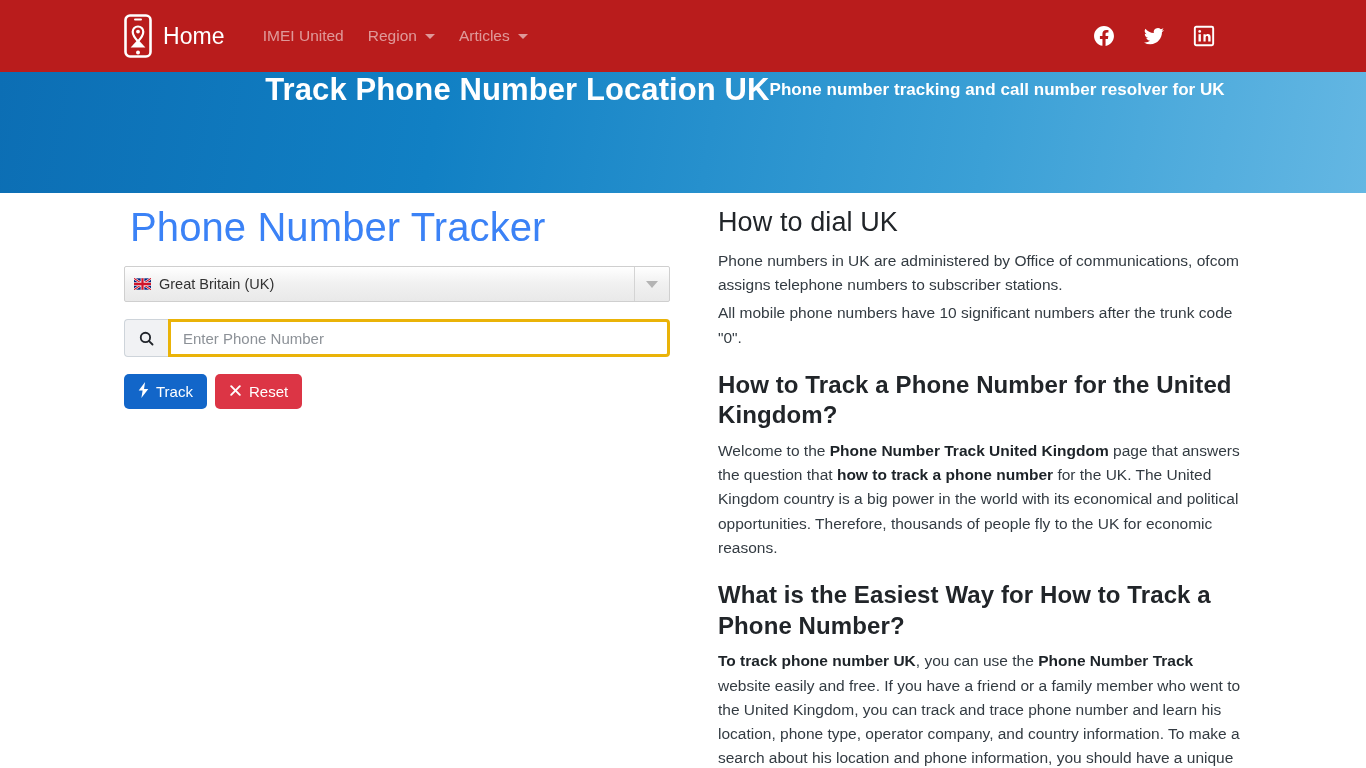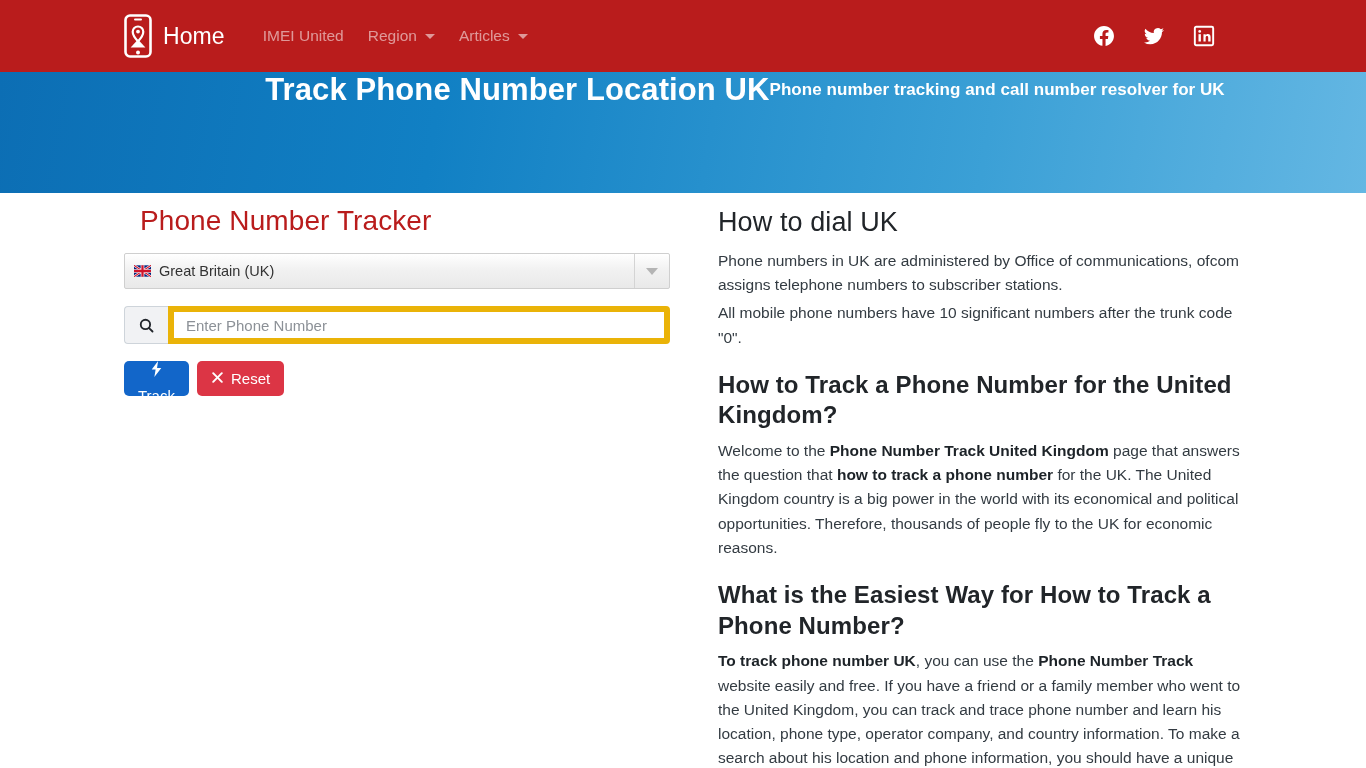--- a/index.html
+++ b/index.html
@@ -115,24 +115,24 @@
   
   .main {
     display: flex;
     padding: 0 124px;
     gap: 0;
   }
   .col-left { width: 570px; flex: 0 0 570px; padding-top: 12px; }
   .col-right { flex: 1; padding-top: 12px; padding-left: 24px; }
 
   .page-title {
-    font-size: 28px;
+    font-size: 40px;
     font-weight: 400;
-    color: #b91c1c;
-    margin: 0 0 16px 16px;
+    color: #3b82f6;
+    margin: 0 0 16px 6px;
     letter-spacing: .1px;
   }
 
   
   .country-select {
     position: relative;
     width: 546px;
     height: 36px;
     background: linear-gradient(to bottom, #ffffff 0%, #f1f1f1 48%, #e9e9e9 100%);
     border: 1px solid #cfcfcf;
@@ -178,21 +178,21 @@
     border: 1px solid #ced4da;
     border-right: none;
     border-radius: 4px 0 0 4px;
     display: flex;
     align-items: center;
     justify-content: center;
     color: #21252b;
   }
   .ig-input {
     flex: 1;
-    border: 6px solid #eab308;
+    border: 3px solid #eab308;
     border-radius: 0 4px 4px 0;
     padding: 0 12px;
     font-size: 15px;
     font-family: inherit;
     color: #0f766e;
     background: #fff;
     outline: none;
   }
   .ig-input::placeholder { color: #8c9197; }
 
@@ -205,21 +205,21 @@
     border: none;
     border-radius: 5px;
     padding: 0 14px;
     height: 35px;
     font-size: 15px;
     font-family: inherit;
     color: #fff;
     cursor: pointer;
     white-space: nowrap;
   }
-  .btn-track { background: #1266c9; flex-direction: column; }
+  .btn-track { background: #1266c9; }
   .btn-reset { background: #dc3545; }
 
   
   .h-main {
     font-size: 27px;
     font-weight: 400;
     color: #212529;
     margin: 0 0 10px 0;
     line-height: 1.26;
     letter-spacing: .1px;

